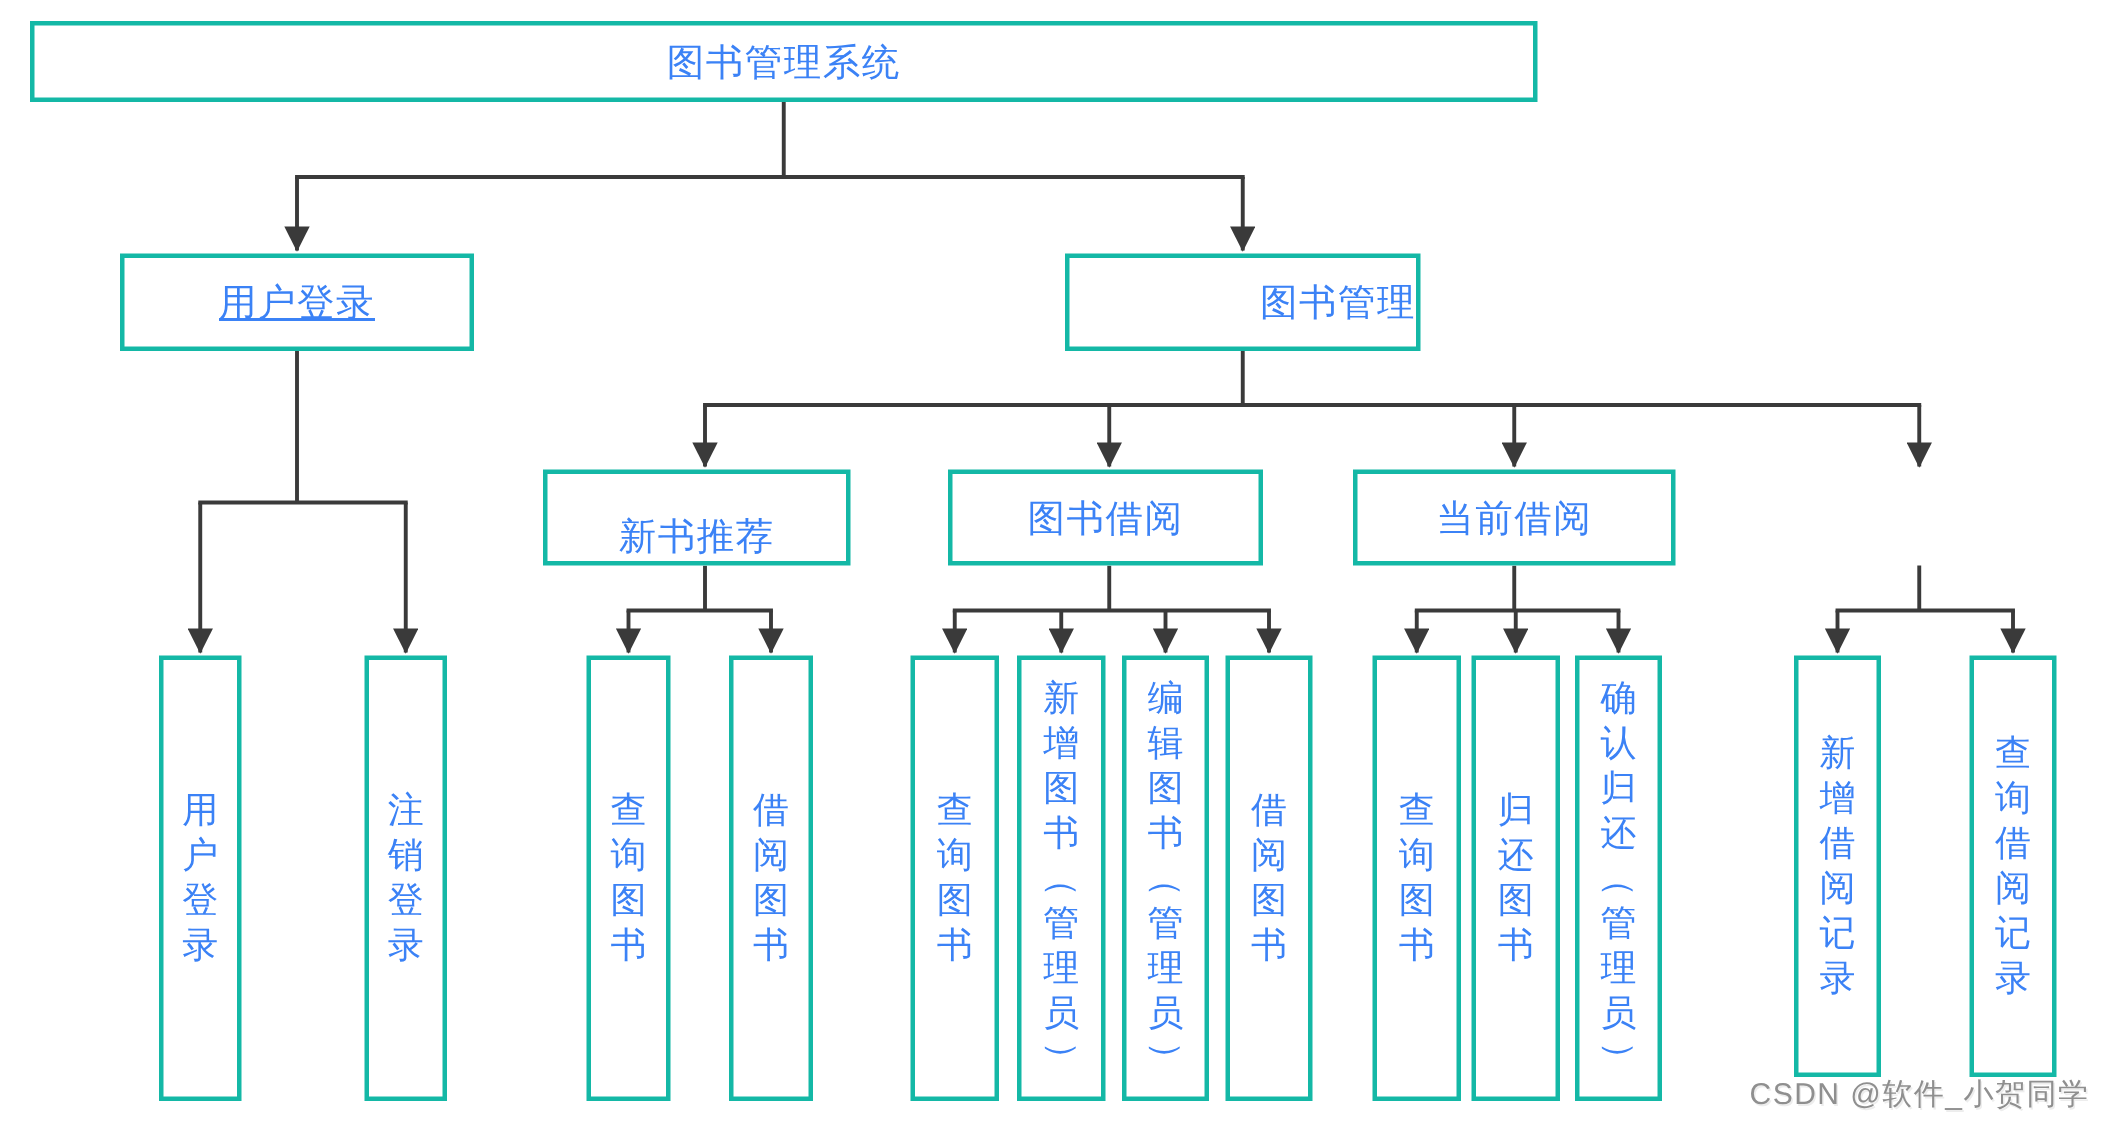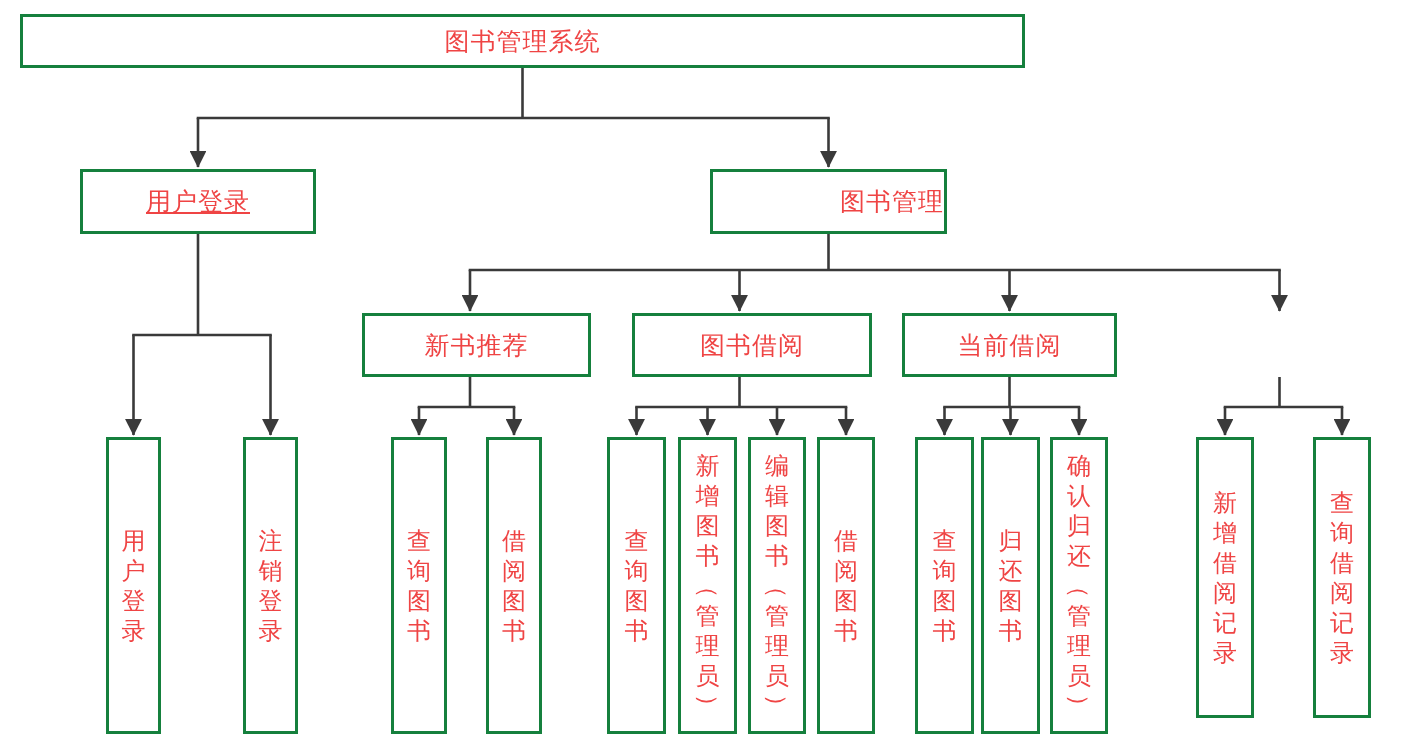--- a/index.html
+++ b/index.html
@@ -3,21 +3,21 @@
 <meta charset="utf-8">
 <style>
   html,body { margin:0; padding:0; background:#ffffff; }
   .canvas {
     position:relative; width:1405px; height:747px; background:#ffffff;
     font-family:"Liberation Sans","DejaVu Sans",sans-serif; overflow:hidden;
   }
   svg.wires { position:absolute; left:0; top:0; width:1405px; height:747px; z-index:1; }
   .node {
     position:absolute; box-sizing:border-box; background:#ffffff;
-    border:3px solid #15803d; color:#ef4444; z-index:2;
+    border:3px solid #14b8a6; color:#3b82f6; z-index:2;
   }
   .hnode { display:flex; align-items:center; justify-content:center;
     font-size:25px; letter-spacing:1px; }
   .leaf { display:flex; flex-direction:column; align-items:center; justify-content:center; }
   .vchar { display:block; width:100%; height:30px; line-height:30px;
     text-align:center; font-size:24px; }
   .vchar.rot { transform:rotate(90deg); }
   .watermark {
     position:absolute; top:716px; right:12px; z-index:3;
     font-size:20px; color:#8f8f8f; letter-spacing:1px;
@@ -83,24 +83,24 @@
     <span>图书管理系统</span>
   </div>
 
   <div class="node hnode" style="left:80px;top:169px;width:236px;height:65px;text-decoration:underline;">
     <span>用户登录</span>
   </div>
   <div class="node hnode" style="left:710px;top:169px;width:237px;height:65px;justify-content:flex-end;">
     <span>图书管理</span>
   </div>
 
-  <div class="node hnode" style="left:362px;top:313px;width:229px;height:64px;">
+  <div class="node hnode" style="left:362px;top:313px;width:205px;height:64px;align-items:flex-end;">
     <span>新书推荐</span>
   </div>
-  <div class="node hnode" style="left:632px;top:313px;width:240px;height:64px;">
+  <div class="node hnode" style="left:632px;top:313px;width:210px;height:64px;">
     <span>图书借阅</span>
   </div>
   <div class="node hnode" style="left:902px;top:313px;width:215px;height:64px;align-items:center;">
     <span>当前借阅</span>
   </div>
 
   <div class="node leaf" style="left:106px;top:437px;width:55px;height:297px;">
       <span class="vchar">用</span>
       <span class="vchar">户</span>
       <span class="vchar">登</span>
@@ -195,13 +195,14 @@
     </div>
   <div class="node leaf" style="left:1313px;top:437px;width:58px;height:281px;">
       <span class="vchar">查</span>
       <span class="vchar">询</span>
       <span class="vchar">借</span>
       <span class="vchar">阅</span>
       <span class="vchar">记</span>
       <span class="vchar">录</span>
     </div>
 
+  <div class="watermark">CSDN @软件_小贺同学</div>
 </div>
 
 </body></html>

